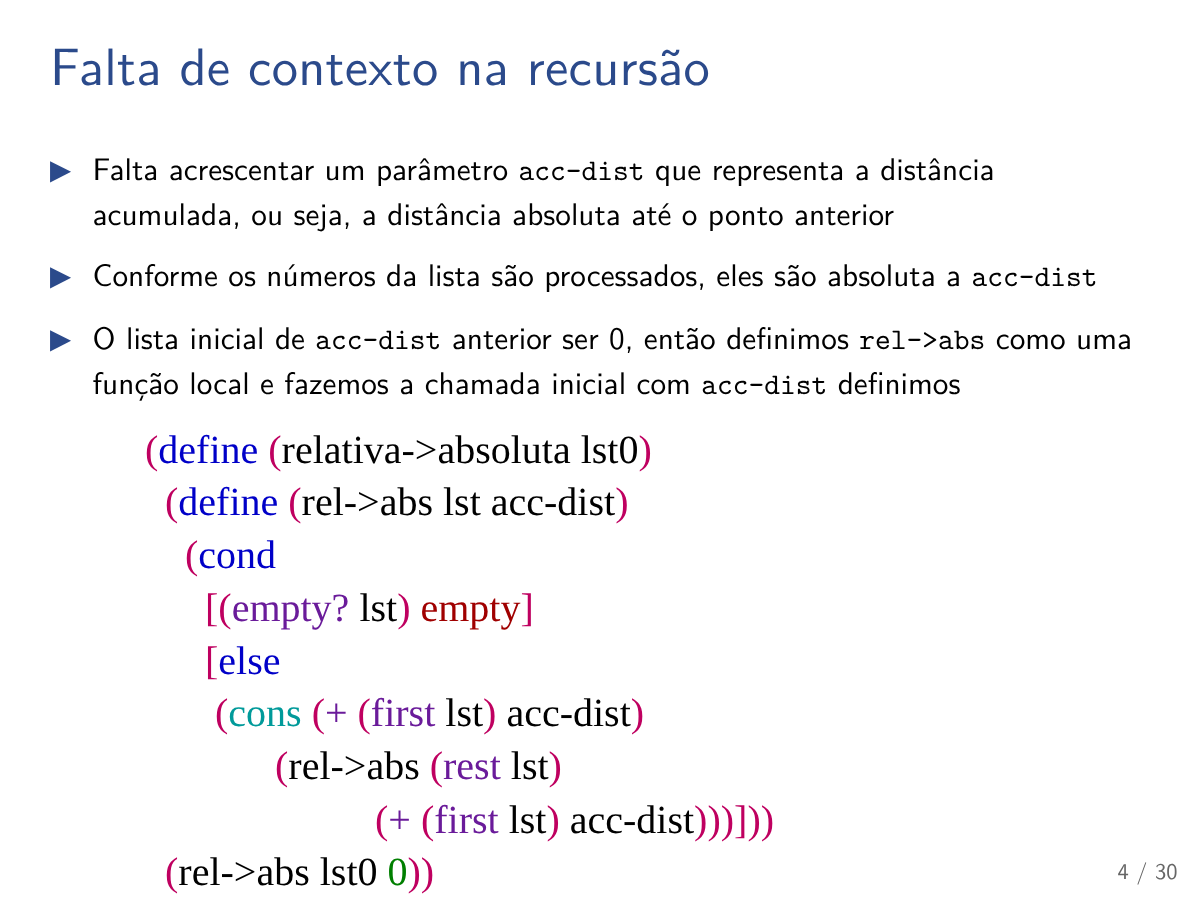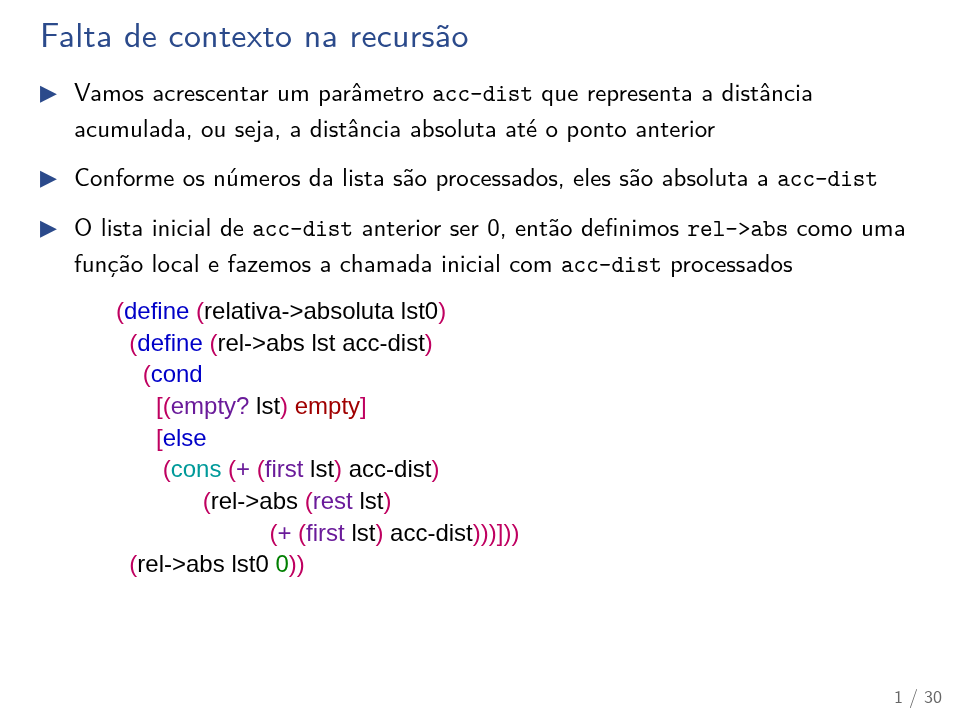--- a/index.html
+++ b/index.html
@@ -14,25 +14,25 @@
     position: relative;
   }
   .slide {
     box-sizing: border-box;
     width: 960px;
     height: 723px;
     padding: 0 40px 0 40px;
     position: relative;
   }
   .title {
-    font-size: 34px;
+    font-size: 42px;
     font-weight: normal;
     color: #2b4a8b;
-    padding-top: 8px;
-    margin-bottom: 16px;
+    padding-top: 20px;
+    margin-bottom: 36px;
     letter-spacing: 0.2px;
   }
   .content {
     font-size: 25px;
     line-height: 1.38;
   }
   .bullet {
     display: flex;
     align-items: flex-start;
     margin-bottom: 14px;
@@ -45,22 +45,22 @@
     padding-top: 1px;
   }
   .bul-body {
     flex: 1 1 auto;
   }
   .tt {
     font-family: "Latin Modern Mono", "DejaVu Sans Mono", Menlo, Consolas, monospace;
     font-size: 24px;
   }
   .code-block {
-    font-family: Liberation Sans, sans-serif;
-    font-size: 24px;
+    font-family: Liberation Serif, serif;
+    font-size: 32px;
     line-height: 1.32;
     margin-left: 76px;
     white-space: pre;
     color: #000;
   }
   .kw-green  { color: #007f00; }
   .kw-blue   { color: #0000c8; }
   .kw-purple { color: #6a1b9a; }
   .kw-red    { color: #a00000; }
   .kw-teal   { color: #009a9a; }
@@ -78,45 +78,45 @@
 
 <div class="slide">
 
   <div class="title">Falta de contexto na recursão</div>
 
   <div class="content">
 
     <div class="bullet">
       <div class="bul-mark">▶</div>
       <div class="bul-body">
-        <span>Vamos acrescentar um parâmetro </span><span class="tt">acc-dist</span><span> que representa a distância acumulada, ou seja, a distância absoluta até o ponto anterior</span>
+        <span>Falta acrescentar um parâmetro </span><span class="tt">acc-dist</span><span> que representa a distância acumulada, ou seja, a distância absoluta até o ponto anterior</span>
       </div>
     </div>
 
     <div class="bullet">
       <div class="bul-mark">▶</div>
       <div class="bul-body">
         <span>Conforme os números da lista são processados, eles são absoluta a </span><span class="tt">acc-dist</span>
       </div>
     </div>
 
     <div class="bullet">
       <div class="bul-mark">▶</div>
       <div class="bul-body">
-        <span>O lista inicial de </span><span class="tt">acc-dist</span><span> anterior ser 0, então definimos </span><span class="tt">rel-&gt;abs</span><span> como uma função local e fazemos a chamada inicial com </span><span class="tt">acc-dist</span><span> processados</span>
+        <span>O lista inicial de </span><span class="tt">acc-dist</span><span> anterior ser 0, então definimos </span><span class="tt">rel-&gt;abs</span><span> como uma função local e fazemos a chamada inicial com </span><span class="tt">acc-dist</span><span> definimos</span>
       </div>
     </div>
 
     <div class="code-block"><span class="kw-mag">(</span><span class="kw-blue">define</span><span> </span><span class="kw-mag">(</span><span>relativa-&gt;absoluta</span><span> </span><span>lst0</span><span class="kw-mag">)</span>
   <span class="kw-mag">(</span><span class="kw-blue">define</span><span> </span><span class="kw-mag">(</span><span>rel-&gt;abs</span><span> </span><span>lst</span><span> </span><span>acc-dist</span><span class="kw-mag">)</span>
     <span class="kw-mag">(</span><span class="kw-blue">cond</span>
       <span class="kw-mag">[</span><span class="kw-mag">(</span><span class="kw-purple">empty?</span><span> </span><span>lst</span><span class="kw-mag">)</span><span> </span><span class="kw-red">empty</span><span class="kw-mag">]</span>
       <span class="kw-mag">[</span><span class="kw-blue">else</span>
        <span class="kw-mag">(</span><span class="kw-teal">cons</span><span> </span><span class="kw-mag">(</span><span class="kw-purple">+</span><span> </span><span class="kw-mag">(</span><span class="kw-purple">first</span><span> </span><span>lst</span><span class="kw-mag">)</span><span> </span><span>acc-dist</span><span class="kw-mag">)</span>
              <span class="kw-mag">(</span><span>rel-&gt;abs</span><span> </span><span class="kw-mag">(</span><span class="kw-purple">rest</span><span> </span><span>lst</span><span class="kw-mag">)</span>
                        <span class="kw-mag">(</span><span class="kw-purple">+</span><span> </span><span class="kw-mag">(</span><span class="kw-purple">first</span><span> </span><span>lst</span><span class="kw-mag">)</span><span> </span><span>acc-dist</span><span class="kw-mag">)</span><span class="kw-mag">)</span><span class="kw-mag">)</span><span class="kw-mag">]</span><span class="kw-mag">)</span><span class="kw-mag">)</span>
   <span class="kw-mag">(</span><span>rel-&gt;abs</span><span> </span><span>lst0</span><span> </span><span class="kw-green">0</span><span class="kw-mag">)</span><span class="kw-mag">)</span></div>
 
   </div>
 
-  <div class="pagenum">1 / 30</div>
+  <div class="pagenum">4 / 30</div>
 
 </div>
 
 </body></html>

